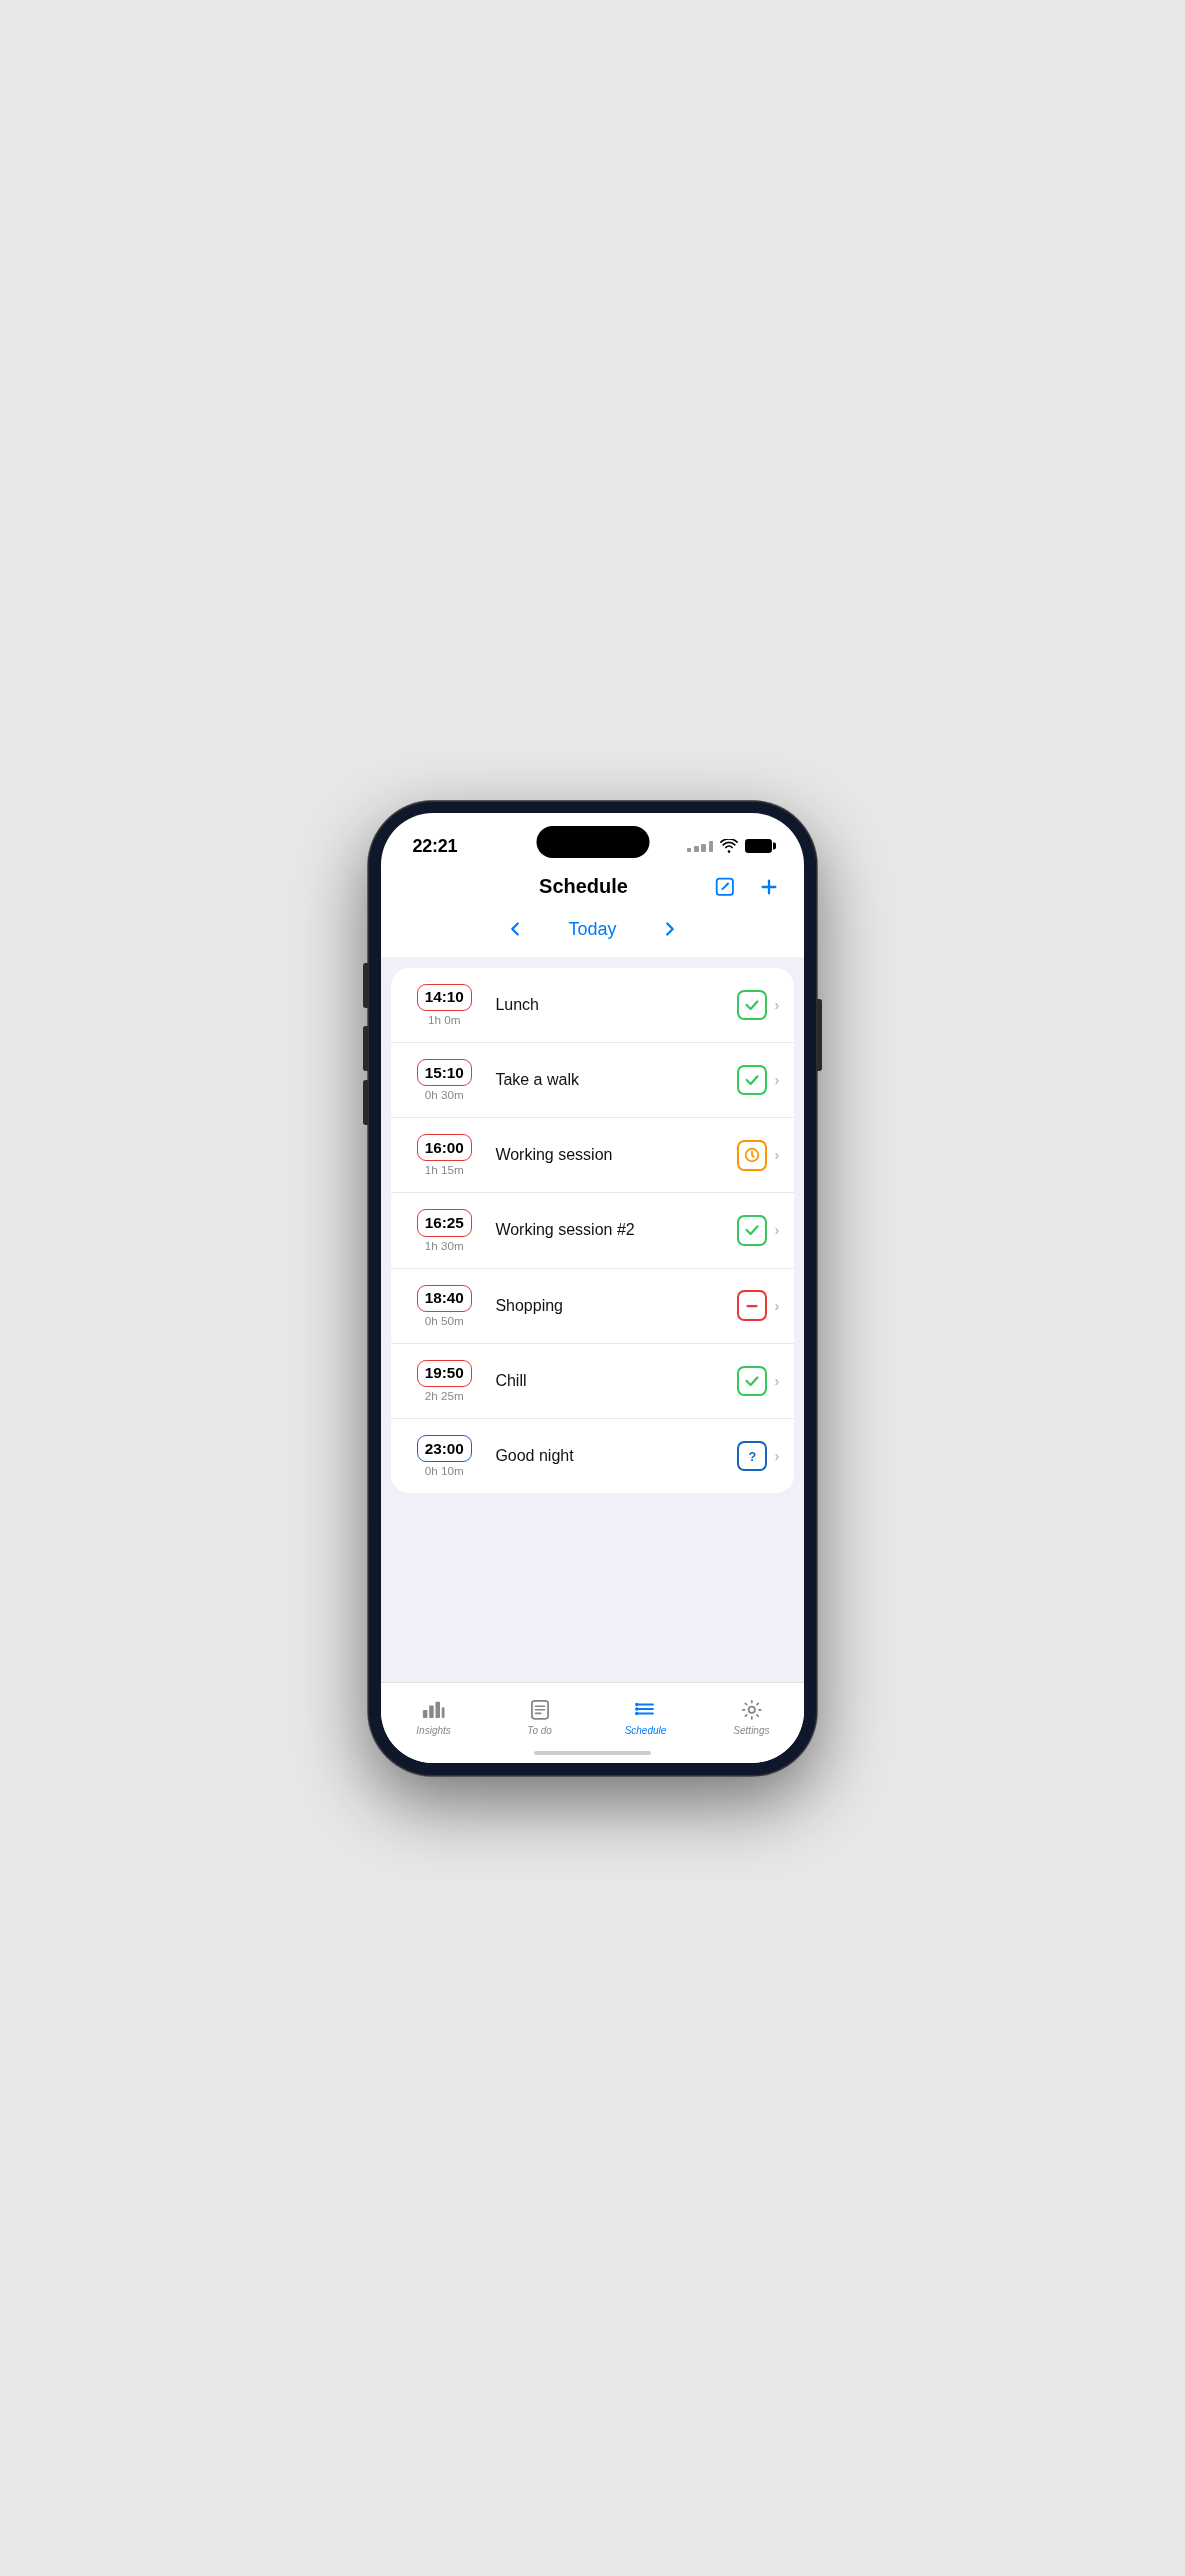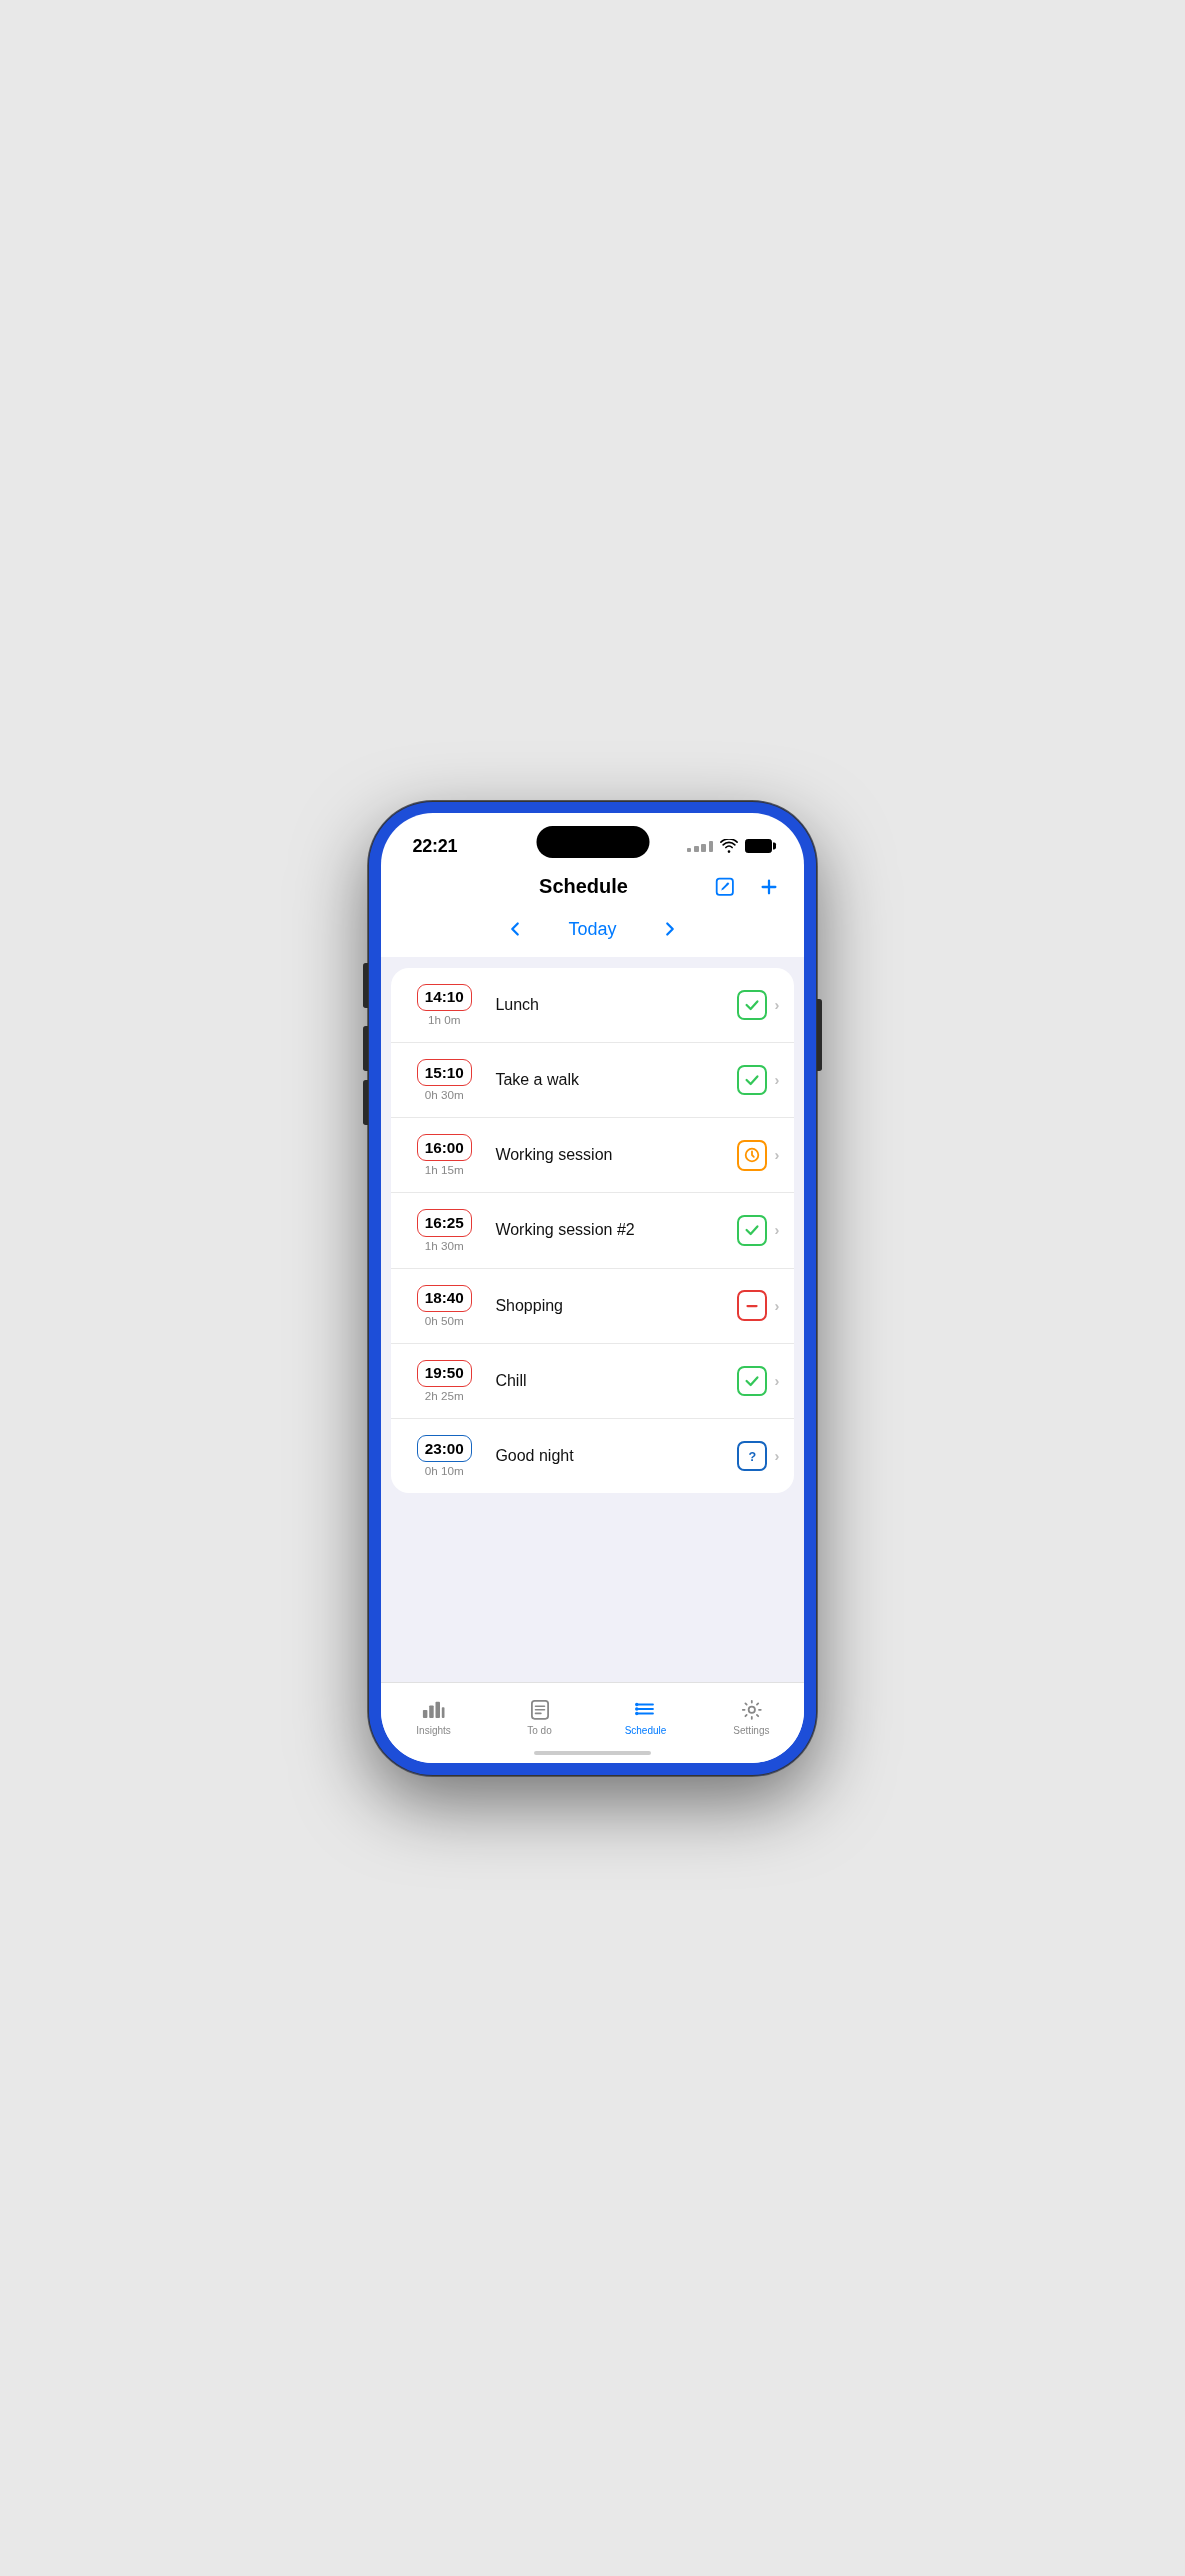--- a/index.html
+++ b/index.html
@@ -8,21 +8,21 @@
       display: flex;
       justify-content: center;
       align-items: center;
       min-height: 100vh;
       font-family: -apple-system, BlinkMacSystemFont, 'SF Pro Display', 'Helvetica Neue', Arial, sans-serif;
     }
 
     .phone-outer {
       width: 449px;
       height: 975px;
-      background: #1d4ed8;
+      background: #0f172a;
       border-radius: 65px;
       padding: 12.6px;
       box-shadow:
         0 0 0 0.9px #555,
         0 27px 72px rgba(0,0,0,0.5),
         inset 0 0 0 0.9px #333;
       position: relative;
     }
 
     
@@ -290,20 +290,21 @@
 
     
     .tab-bar {
       display: flex;
       justify-content: space-around;
       align-items: flex-start;
       padding: 10.8px 0 3.6px 0;
       background: rgba(255,255,255,0.95);
       border-top: 0.9px solid #e0e0e0;
       flex-shrink: 0;
+      font-style: italic;
     }
 
     .tab-item {
       display: flex;
       flex-direction: column;
       align-items: center;
       gap: 3.6px;
       flex: 1;
       cursor: pointer;
       padding: 3.6px 0;

